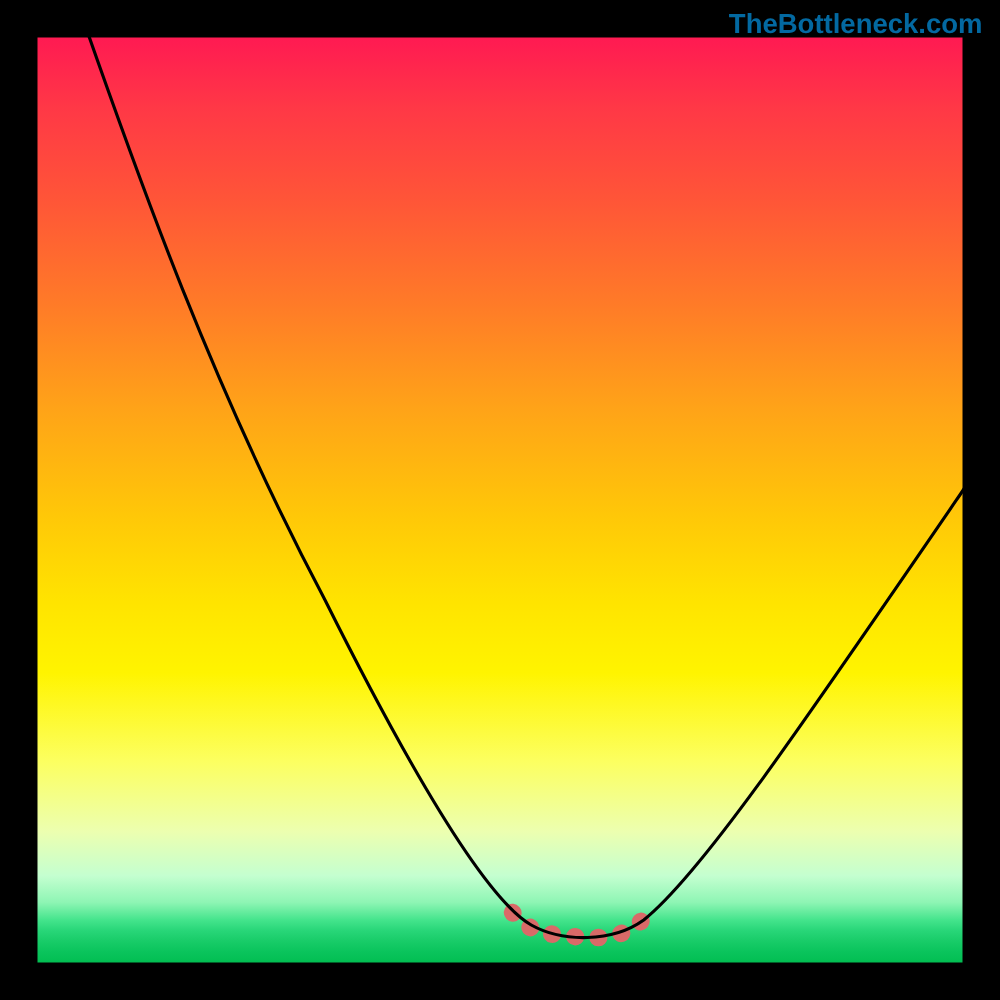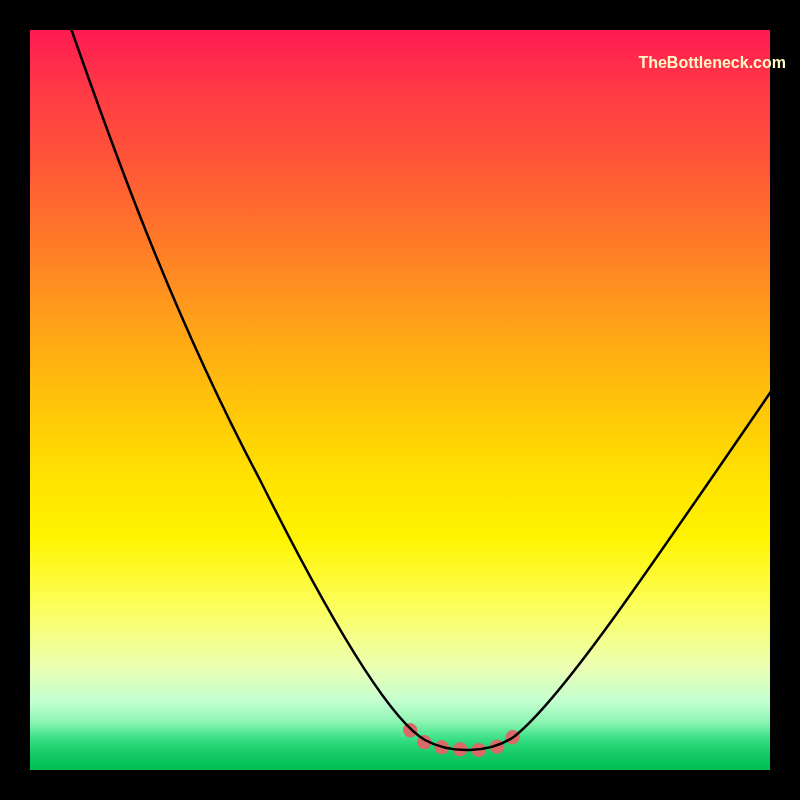--- a/index.html
+++ b/index.html
@@ -8,26 +8,25 @@
     width: 800px;
     height: 800px;
     background: #000;
     position: relative;
     overflow: hidden;
   }
   .watermark {
     position: absolute;
     top: 6px;
     right: 14px;
-    color: #fef9c3;
+    color: #0369a1;
     font-family: Arial, Helvetica, sans-serif;
-    font-size: 16px;
+    font-size: 22px;
     font-weight: 600;
     z-index: 10;
-    margin-top: 48px;
   }
   .plot-area {
     position: absolute;
     left: 30px;
     top: 30px;
     width: 740px;
     height: 740px;
   }
   .gradient-rect {
     position: absolute;

